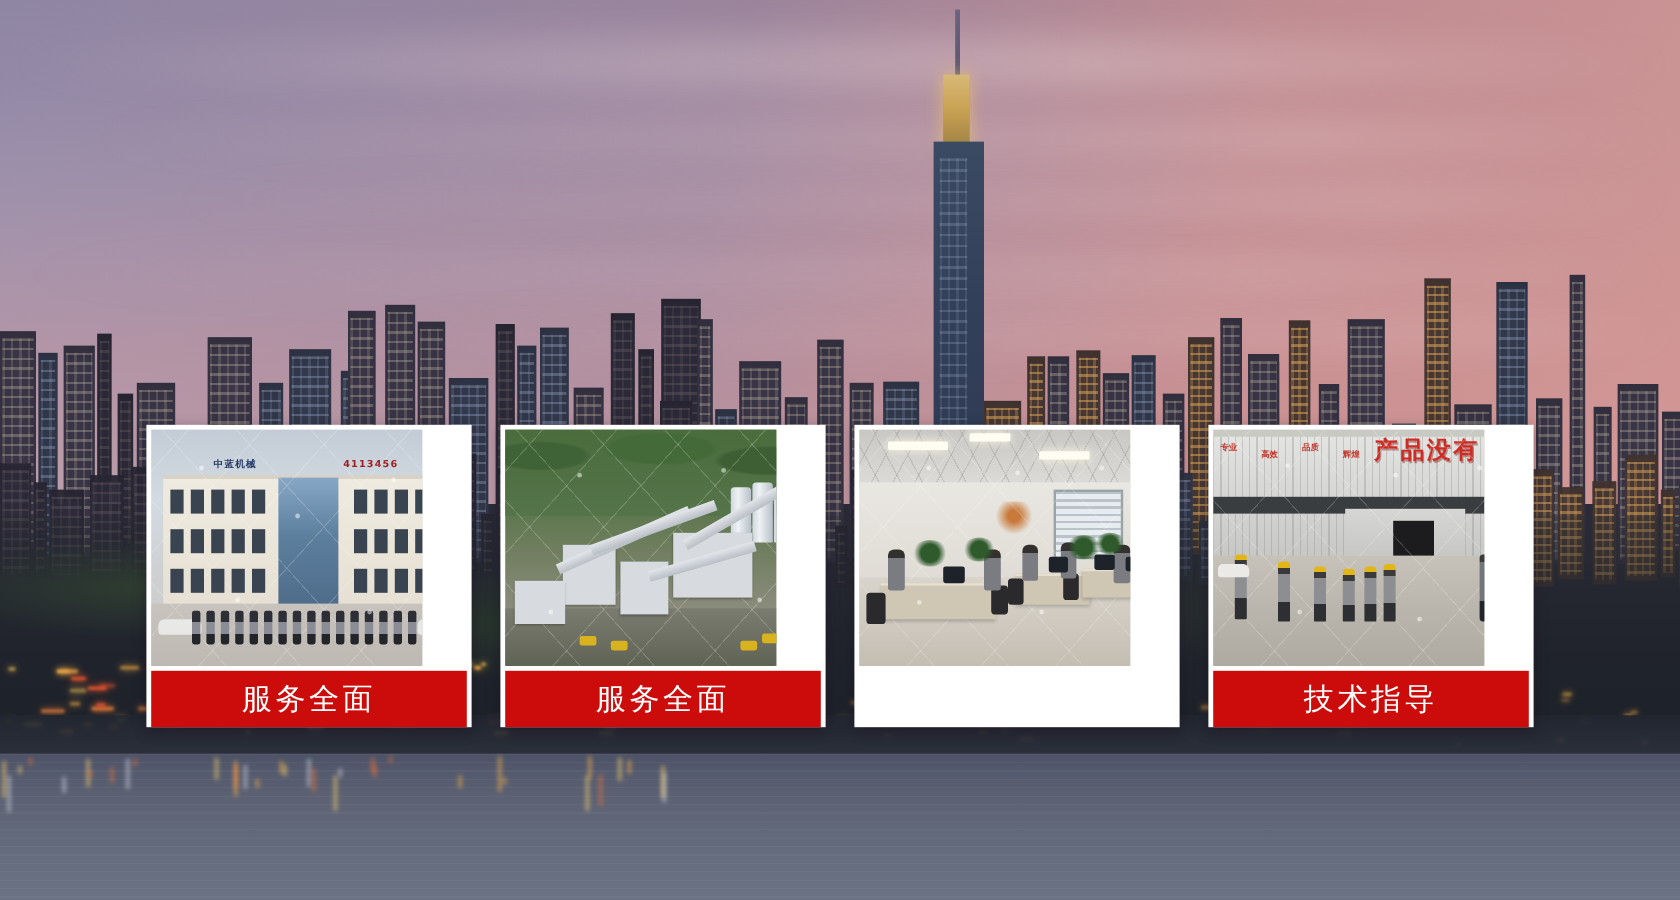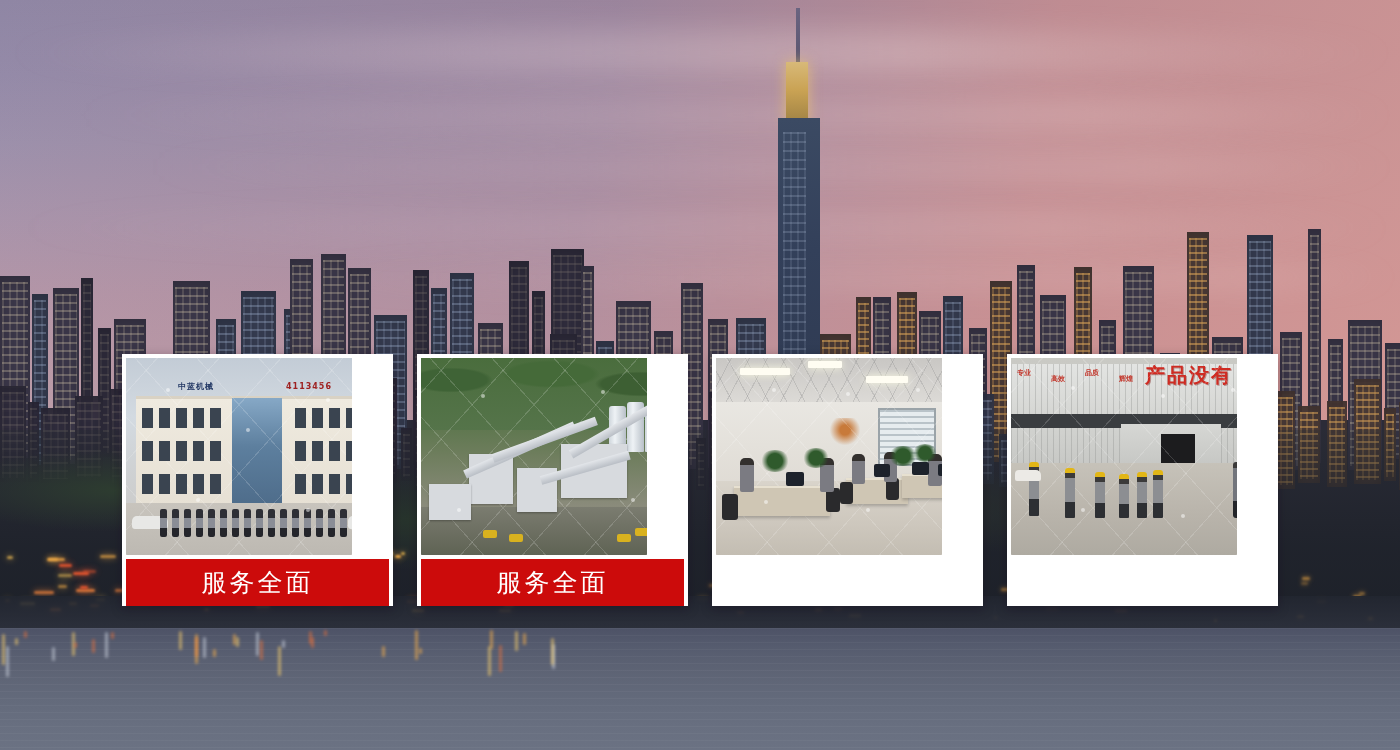--- a/index.html
+++ b/index.html
@@ -710,16 +710,17 @@
           <div class="p4-boss" style="left: 222px; top: 104px; height: 56px;"></div>
           <div class="p4-helmet" style="left: 236px; top: 136px;"></div>
           <div class="p4-car" style="left: 4px; top: 112px;"></div>
           <div class="p4-car" style="left: 240px; top: 112px;"></div>
           <div class="wmdot" style="left: 60px; top: 28px;"></div>
           <div class="wmdot" style="left: 150px; top: 36px;"></div>
           <div class="wmdot" style="left: 220px; top: 30px;"></div>
           <div class="wmdot" style="left: 70px; top: 150px;"></div>
           <div class="wmdot" style="left: 170px; top: 156px;"></div>
         </div>
+      <div class="caption">技术指导</div>
     </div>
 
   </div>
 </div>
 
 </body></html>

